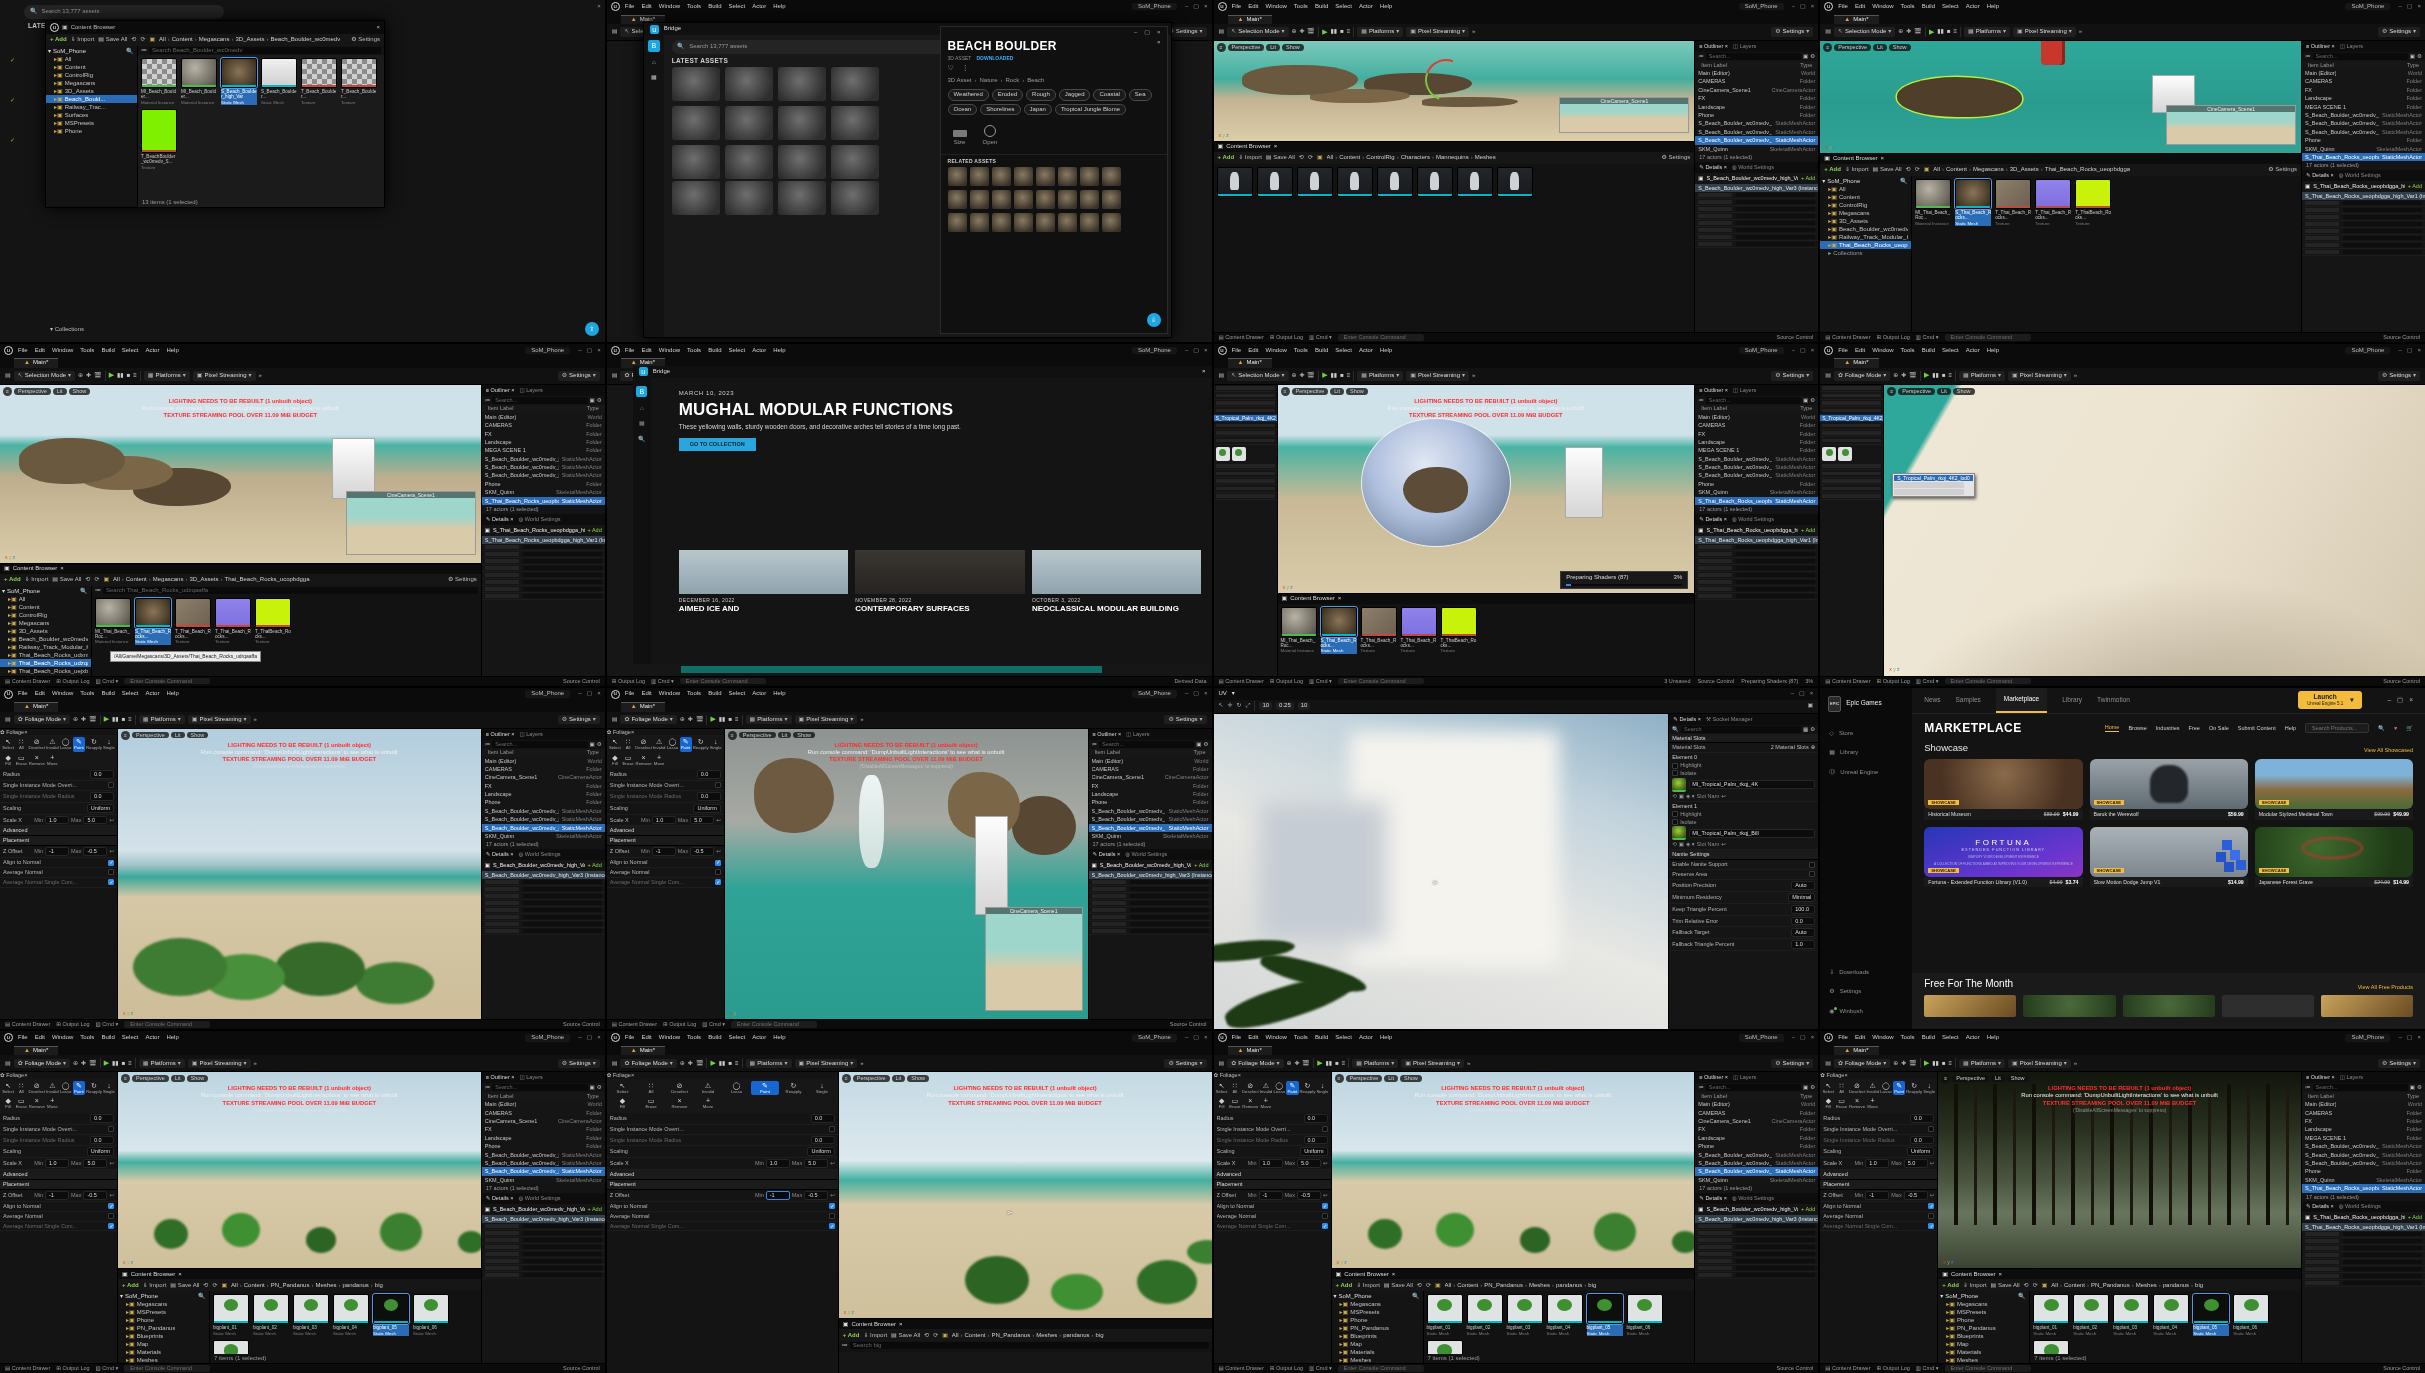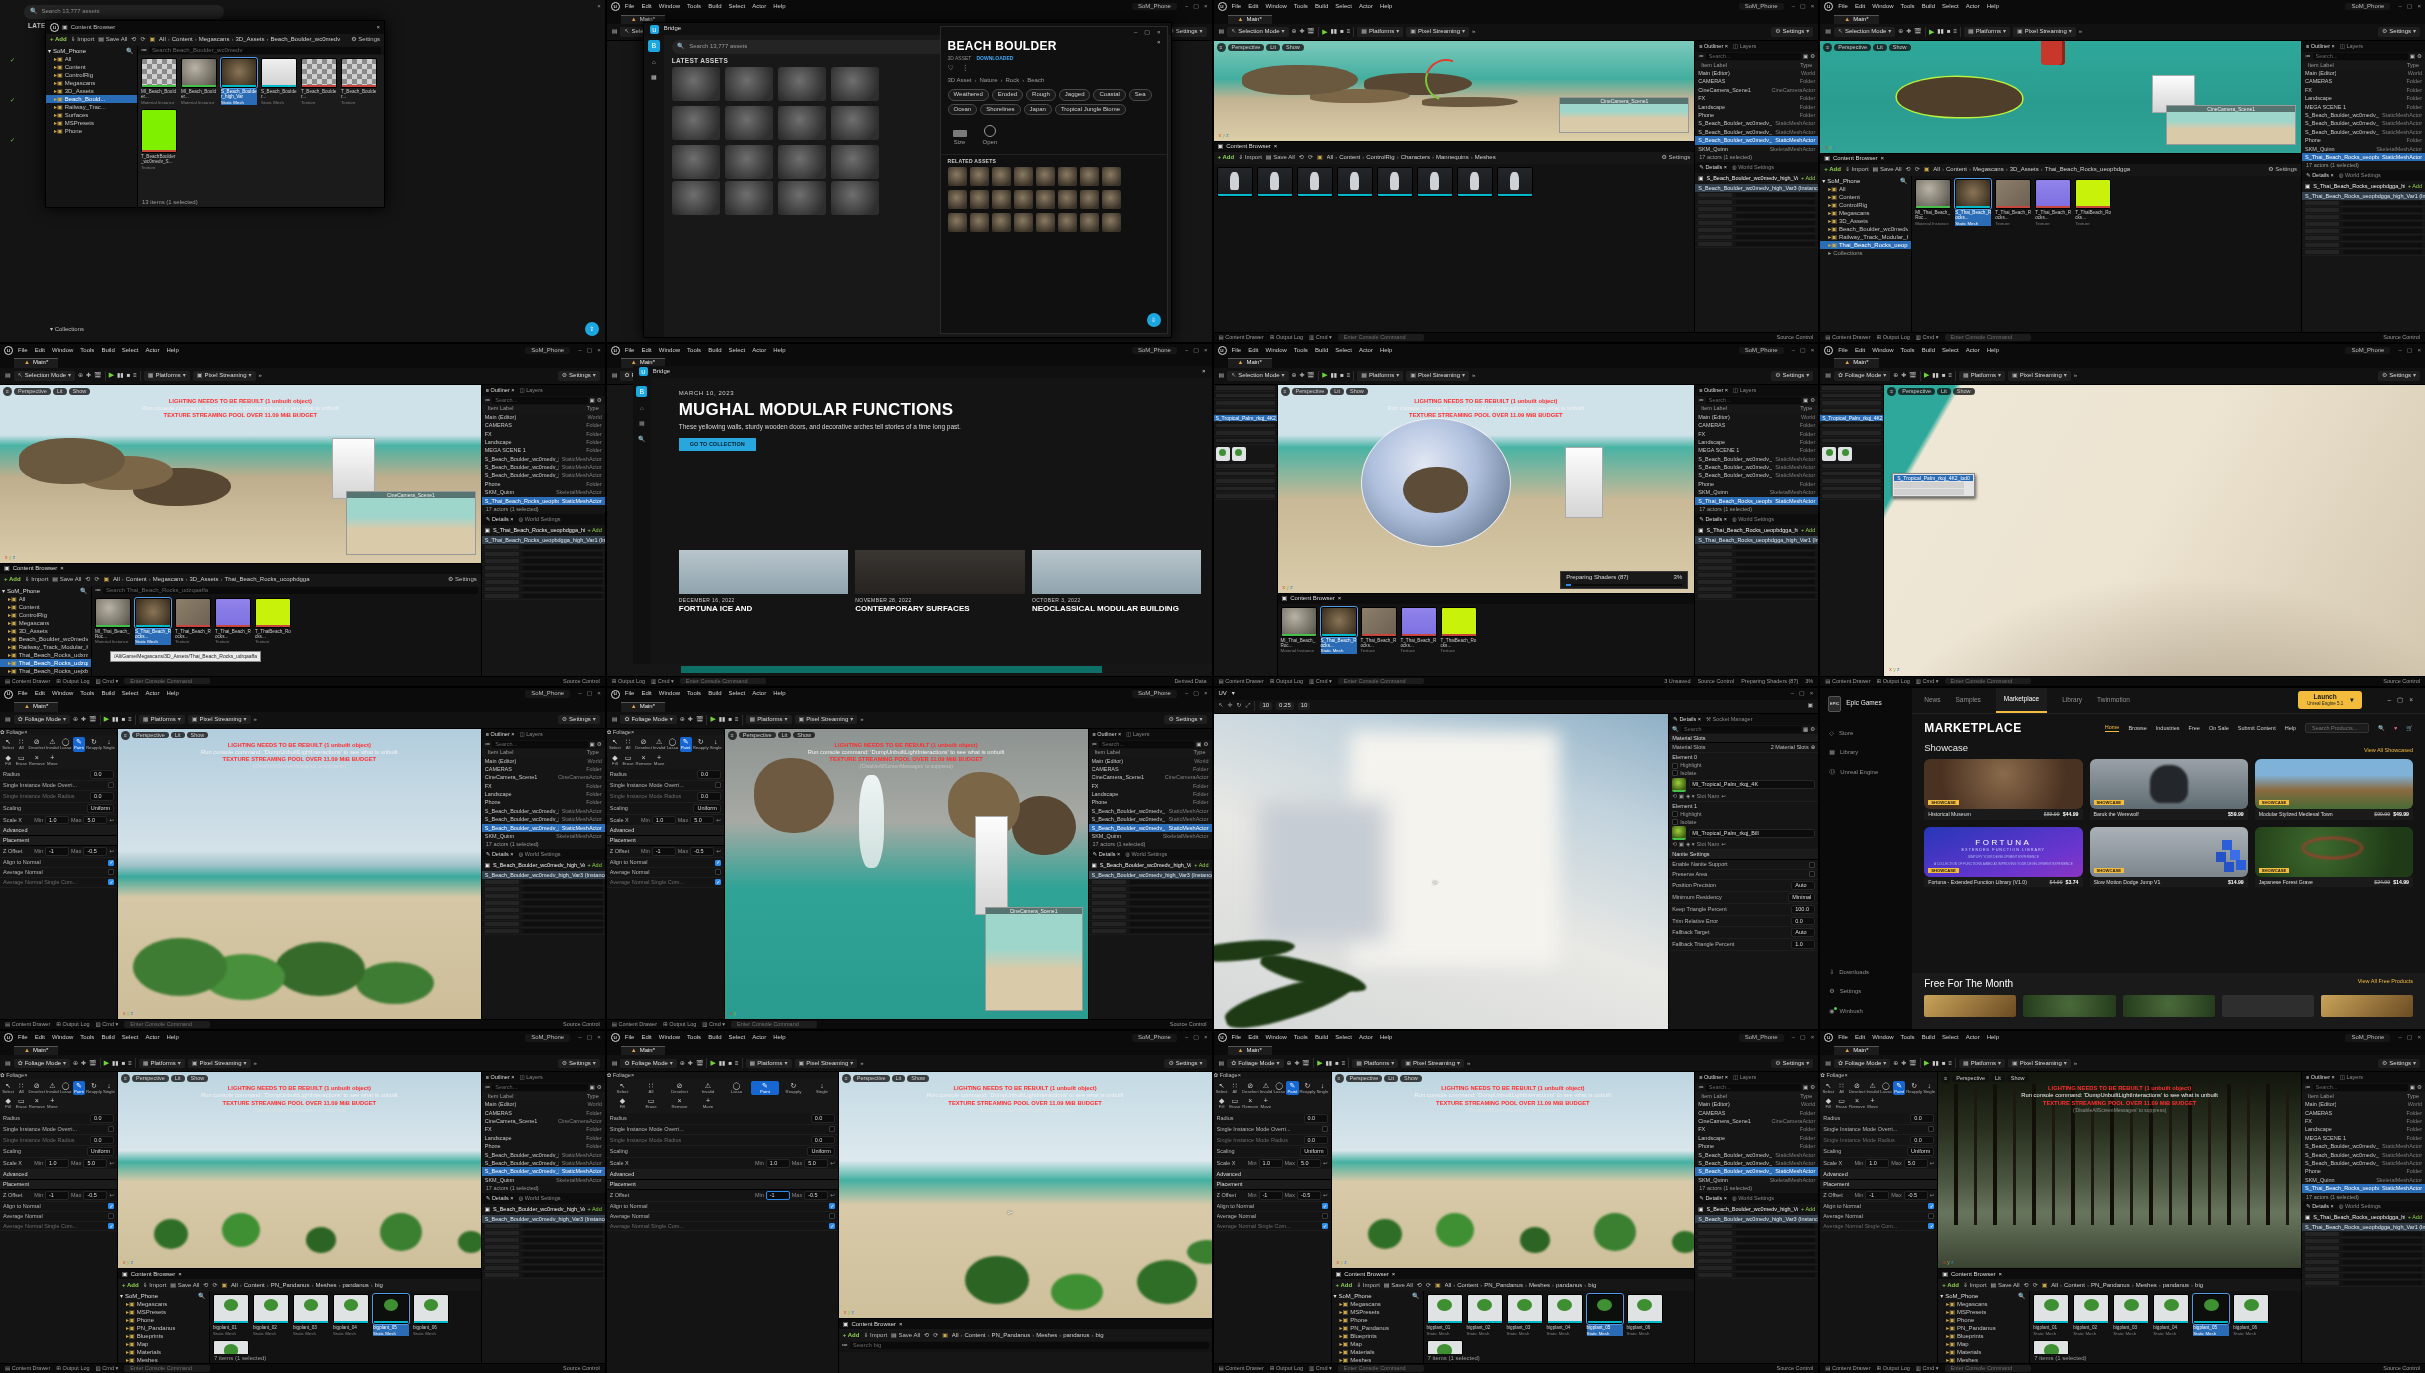--- a/index.html
+++ b/index.html
@@ -243,21 +243,21 @@
 .art-medieval{background:linear-gradient(180deg,#7fb2d8 0%,#7fb2d8 32%,#8a6a3f 62%,#476b35 100%)}
 .art-fortuna{background:linear-gradient(160deg,#2637b8,#6a35cf 70%,#8a35c0);display:flex;flex-direction:column;align-items:center;justify-content:center;color:#fff;text-align:center;padding:2px}
 .f1{font-size:8px;letter-spacing:2.5px}
 .f2{font-size:3.8px;color:#cfd6ff;letter-spacing:1px}
 .f3{font-size:3.2px;color:#aeb8ef;margin-top:3px}
 .art-dodge{background:linear-gradient(180deg,#aab2b8,#7d868d)}
 .art-dodge::after{content:"";position:absolute;right:10%;top:26%;width:10px;height:10px;background:#2b5fd9;box-shadow:-6px 12px 0 #2453c9,8px 10px 0 #3b6fe9,2px 22px 0 #2453c9,14px 20px 0 #2b5fd9}
 .art-forest{background:radial-gradient(circle at 40% 40%,#3f6a2e,#1e3a16 78%)}
 .art-forest::after{content:"";position:absolute;left:30%;top:20%;width:36%;height:36%;border:2px solid #b03a2e;border-radius:50%;filter:blur(1px)}
 .freeband{position:absolute;left:0;right:0;bottom:0;height:56px;background:#1a1a1a;padding:5px 12px 0}
-.freerow2{display:flex;justify-content:space-between;}
+.freerow2{display:flex;justify-content:space-between;align-items:flex-end}
 .freetitle{color:#fff;font-size:10px}
 .freecells{display:flex;gap:7px;margin-top:4px}
 .freecell{flex:1;height:22px;background:#2e2e2e;border-radius:2px}
 .freecell.g{background:radial-gradient(circle at 50% 40%,#4a6a3a,#243a1c)}
 .freecell.b{background:linear-gradient(135deg,#caa45a,#6a4a22)}
 
 .uvhead{height:12px;background:#0c0c0c;display:flex;align-items:center;gap:5px;padding:0 5px;color:#ddd}
 .uvtool{height:14px;background:#121212;display:flex;align-items:center;gap:4px;padding:0 5px;border-bottom:1px solid #000}
 .numpill{background:#1f1f1f;border-radius:2px;padding:0 3px;color:#ddd}
 .uvbody{position:absolute;left:0;right:0;top:26px;bottom:0;display:flex}
@@ -1556,21 +1556,21 @@
         </div>
     <div class="mughero">
       <div class="mugdate">MARCH 10, 2023</div>
       <div class="mugtitle">MUGHAL MODULAR FUNCTIONS</div>
       <div class="mugdesc">These yellowing walls, sturdy wooden doors, and decorative arches tell stories of a time long past.</div>
       <span class="mugcta">GO TO COLLECTION</span></div>
     <div class="mcards">
           <div class="mcard">
             <div class="mthumb"></div>
             <div class="mdate">DECEMBER 16, 2022</div>
-            <div class="mtitle">FORTUNA ICE AND</div>
+            <div class="mtitle">AIMED ICE AND</div>
           </div>
           <div class="mcard">
             <div class="mthumb dk"></div>
             <div class="mdate">NOVEMBER 28, 2022</div>
             <div class="mtitle">CONTEMPORARY SURFACES</div>
           </div>
           <div class="mcard">
             <div class="mthumb"></div>
             <div class="mdate">OCTOBER 3, 2022</div>
             <div class="mtitle">NEOCLASSICAL MODULAR BUILDING</div>

